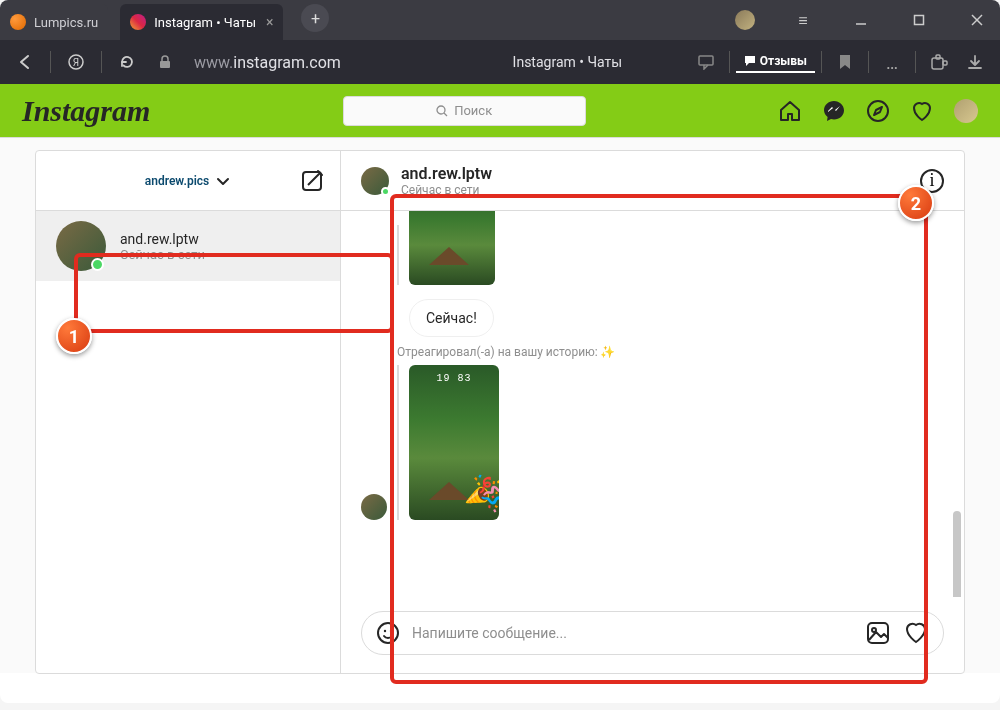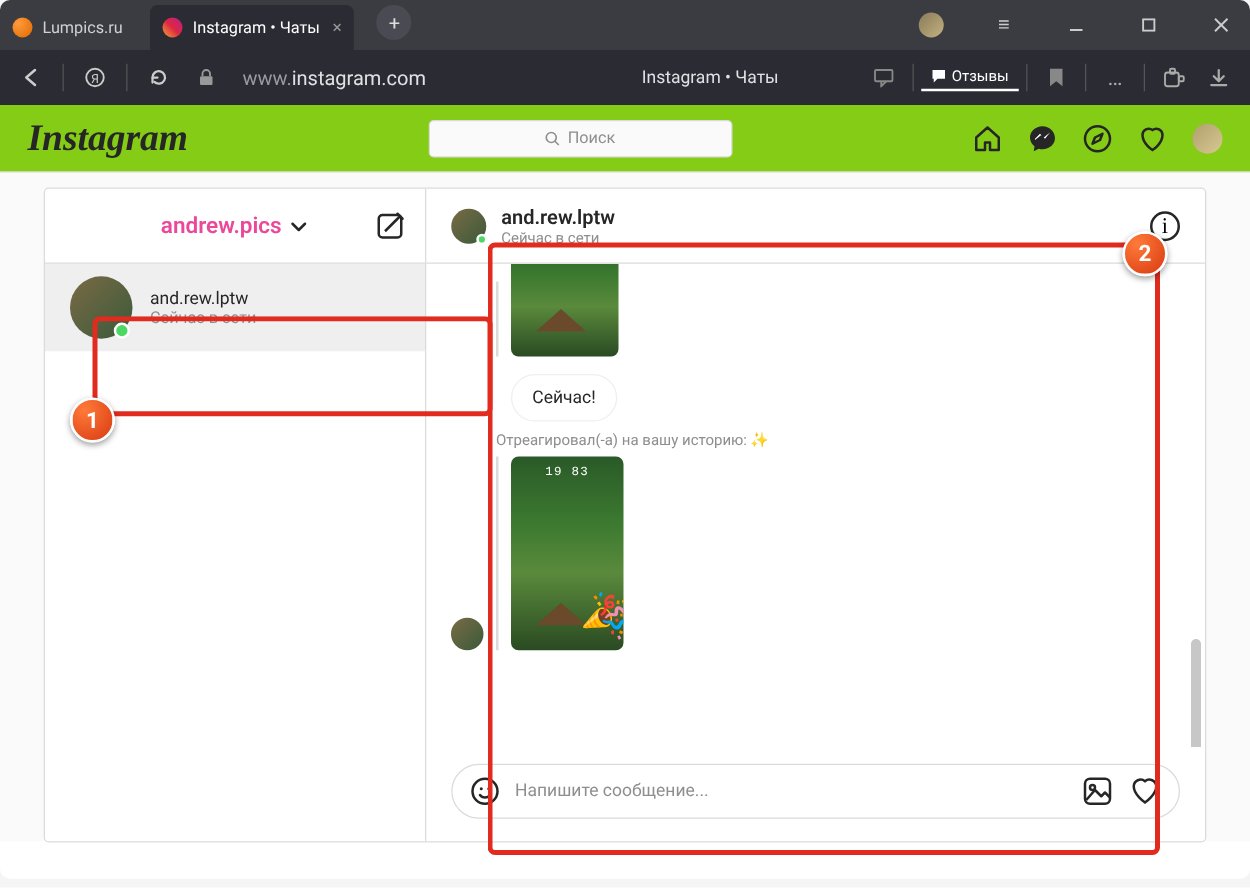--- a/index.html
+++ b/index.html
@@ -21,41 +21,41 @@
   .avatar-tiny { width:20px; height:20px; border-radius:50%; background: linear-gradient(135deg,#8a7a5a,#c2b280); }
 
   
   .addr-bar { height: 44px; background: #2b2b33; display:flex; align-items:center; padding: 0 8px; color:#ccc; gap:4px;}
   .addr-btn { width:34px; height:34px; display:flex; align-items:center; justify-content:center; color:#ccc; border-radius:4px;}
   .addr-sep { width:1px; height:22px; background:#555; margin:0 4px;}
   .url-box { flex: 0 0 260px; display:flex; align-items:center; padding:0 8px; font-size:16px; color:#9a9aa2;}
   .url-host { color:#e0e0e5; }
   .page-title { flex:1; text-align:center; color:#e0e0e5; font-size:14px;}
   .addr-right { display:flex; align-items:center; gap:2px;}
-  .pill-reviews { padding: 3px 8px; font-size:12px; color:#fff; border-bottom:2px solid #fff; display:flex; align-items:center; gap:4px;}
+  .pill-reviews { padding: 3px 8px; font-size:12px; color:#fff; border-bottom:2px solid #fff; display:flex; align-items:center; gap:4px;font-weight:bold;}
 
   
   .bookmark-bar { height: 30px; background:#323239; display:flex; align-items:center; padding:0 14px; font-size:13px; color:#ddd;}
 
   
   .ig-header { height:54px; border-bottom:1px solid #dbdbdb; background:#84cc16; display:flex; align-items:center; padding:0 22px;}
   .ig-logo { font-family: 'Brush Script MT', cursive; font-size:30px; font-style:italic; font-weight:600; color:#262626;}
   .ig-search { margin-left: auto; margin-right:auto; width:243px; height:30px; background:#fafafa; border:1px solid #dbdbdb; border-radius:4px; display:flex; align-items:center; justify-content:center; color:#8e8e8e; font-size:13px; gap:6px;}
   .ig-icons { display:flex; gap:20px; align-items:center;}
   .ig-icon { width:24px; height:24px; color:#262626; position:relative;}
   .ig-avatar { width:24px; height:24px; border-radius:50%; background: linear-gradient(135deg,#b0a070,#d8c890);}
 
   
   .ig-main { height: calc(100% - 40px - 44px - 30px - 54px); background:#fafafa; padding:12px 0; display:flex; justify-content:center;}
   .dm-wrap { display:flex; width:930px; border:1px solid #dbdbdb; border-radius:4px; background:#fff; height:524px; overflow:hidden; position:relative;}
 
   
   .dm-left { width:305px; border-right:1px solid #dbdbdb; display:flex; flex-direction:column;}
   .dm-left-head { height:60px; border-bottom:1px solid #dbdbdb; display:flex; align-items:center; justify-content:center; position:relative;}
-  .dm-username { font-weight:600; font-size:18px; color:#ec4899; display:flex; align-items:center; gap:6px;}
+  .dm-username { font-weight:600; font-size:12px; color:#0c4a6e; display:flex; align-items:center; gap:6px;}
   .compose-ico { position:absolute; right:16px;}
   .dm-thread { display:flex; align-items:center; padding:10px 20px; gap:14px; background:#efefef; cursor:pointer;}
   .thread-av { width:50px; height:50px; border-radius:50%; background:linear-gradient(135deg,#7a6a45,#3a5a3a); position:relative;}
   .online-dot { width:13px; height:13px; border-radius:50%; background:#4bd864; border:2px solid #fff; position:absolute; bottom:0; right:2px;}
   .thread-info .name { font-size:14px; font-weight:400; color:#262626;}
   .thread-info .sub { font-size:13px; color:#8e8e8e;}
 
   
   .dm-right { flex:1; display:flex; flex-direction:column;}
   .dm-right-head { height:60px; border-bottom:1px solid #dbdbdb; display:flex; align-items:center; padding:0 20px; gap:12px;}

